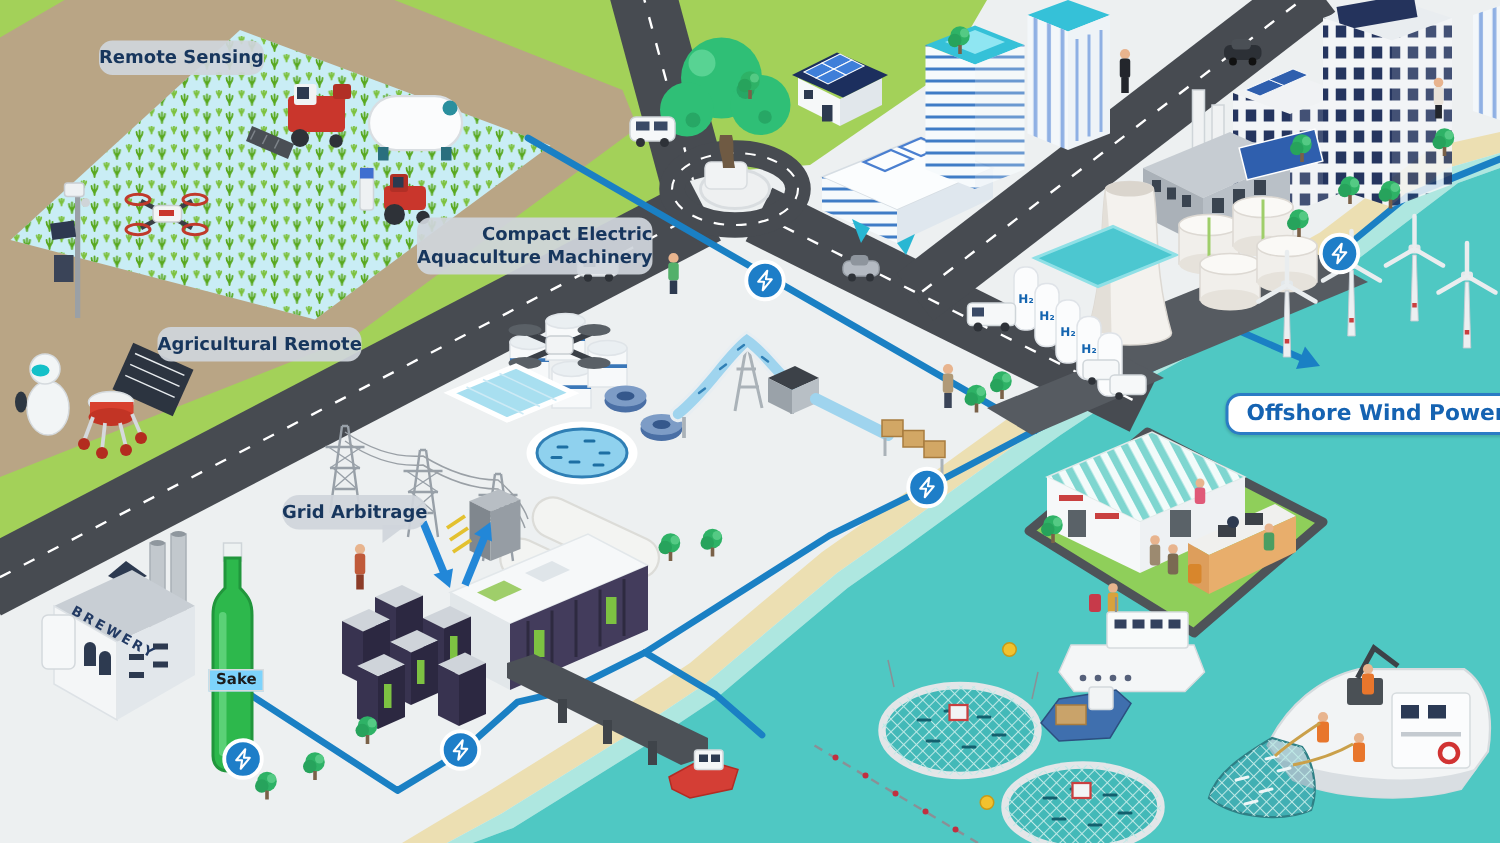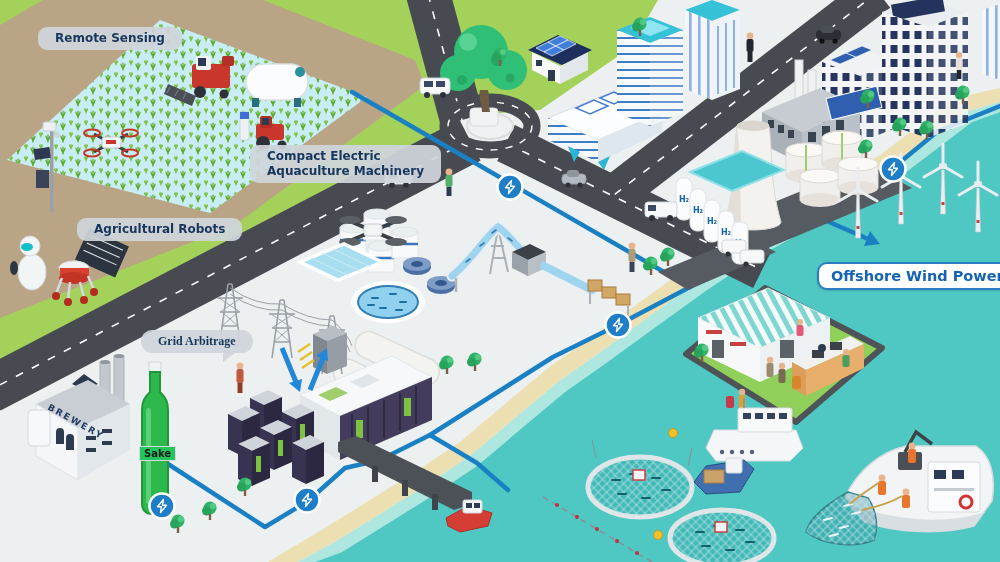--- a/index.html
+++ b/index.html
@@ -1,29 +1,29 @@
 <!DOCTYPE html>
 <html><head>
 <meta charset="utf-8">
 <style>
   html,body{margin:0;padding:0;background:#dfe3e6;}
   .stage{position:relative;width:1000px;height:562px;overflow:hidden;background:#edf0f1;
          font-family:"DejaVu Sans","Liberation Sans",sans-serif;}
   .stage svg{position:absolute;left:0;top:0;}
   .tag{position:absolute;background:rgba(208,213,220,0.93);color:#17365d;
-       font-size:12px;font-weight:bold;line-height:1.25;padding:4px 17px;
-       border-radius:9px;white-space:nowrap;z-index:20;}
-  .tag.two-line{text-align:left;}
+       font-size:12px;font-weight:bold;line-height:1.25;padding:4px 0;
+       border-radius:9px;white-space:nowrap;z-index:20;margin-left:28px;}
+  .tag.two-line{text-align:right;}
   .bubble{border-radius:16px;}
   .bubble .tail{position:absolute;right:14px;bottom:-9px;width:0;height:0;
        border-top:12px solid rgba(208,213,220,0.93);border-right:16px solid transparent;}
   .highlight-box{position:absolute;background:#ffffff;border:2px solid #2b7cc5;color:#1563b2;
        font-size:14.5px;font-weight:bold;padding:4px 12px;border-radius:10px;
        white-space:nowrap;z-index:20;box-shadow:0 1px 2px rgba(0,0,0,.15);}
-  .sake-label{position:absolute;background:#22c55e;border:1px solid #d8dbdd;color:#1c1c1c;
+  .sake-label{position:absolute;background:#7dd3fc;border:1px solid #d8dbdd;color:#1c1c1c;
        font-size:10px;font-weight:bold;padding:1px 4px;z-index:21;}
 </style>
 </head>
 <body>
 
 <div class="stage">
 <svg width="1000" height="562" viewBox="0 0 1000 562">
 <defs>
   <pattern id="crops" width="15" height="12" patternUnits="userSpaceOnUse">
     <g stroke="#58a81f" stroke-width="1.2" fill="none" stroke-linecap="round">
@@ -809,20 +809,20 @@
   <use href="#badge" x="307" y="500"></use>
   <use href="#badge" x="162" y="506"></use>
 </g>
 </svg>
 
 <div class="tag" style="left:38px;top:27px;">Remote Sensing</div>
 <div class="tag two-line" style="left:250px;top:145px;">
   <div>Compact Electric</div>
   <div>Aquaculture Machinery</div>
 </div>
-<div class="tag" style="left:77px;top:218px;">Agricultural Robots</div>
-<div class="tag bubble" style="left:141px;top:330px;font-family:Liberation Serif, serif;">
+<div class="tag" style="left:77px;top:218px;">Agricultural Remote</div>
+<div class="tag bubble" style="left:160px;top:330px;">
   <span>Grid Arbitrage</span>
   <span class="tail"></span>
 </div>
 <div class="highlight-box" style="left:817px;top:262px;">Offshore Wind Power</div>
 <div class="sake-label" style="left:139px;top:446px;">Sake</div>
 </div>
 
 </body></html>

